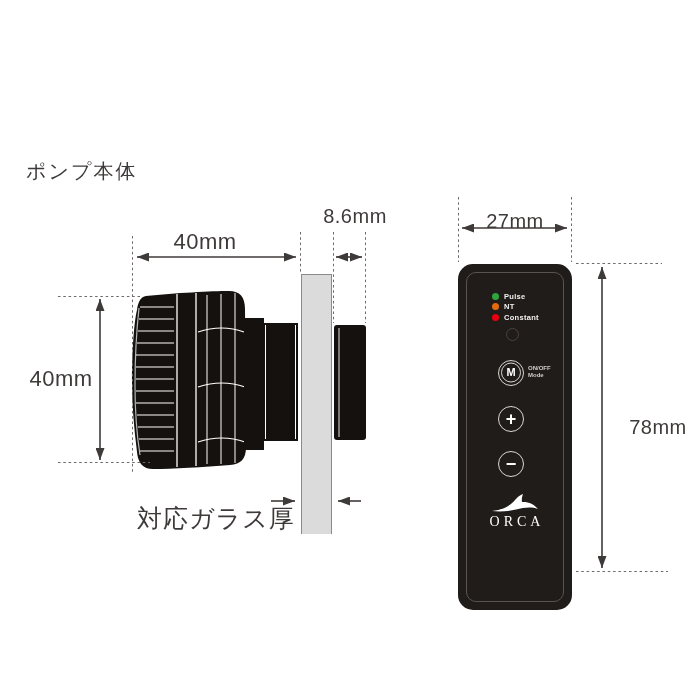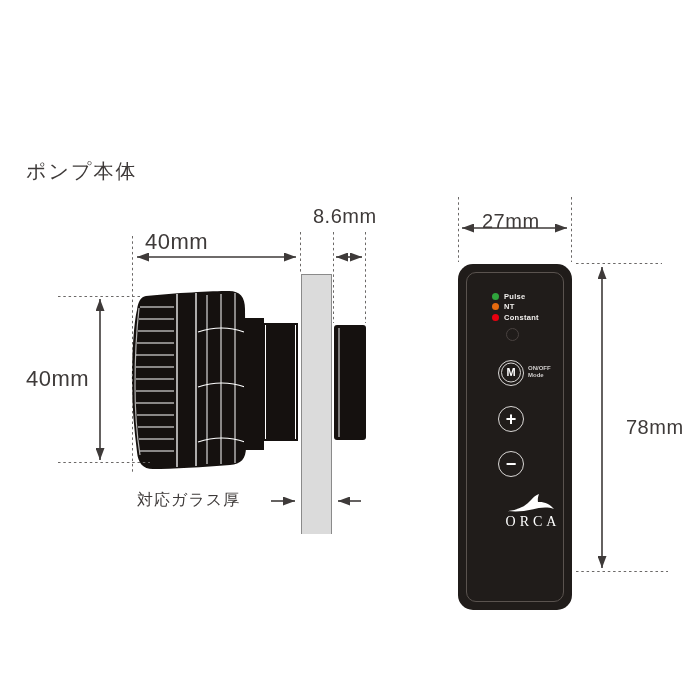--- a/index.html
+++ b/index.html
@@ -5,23 +5,23 @@
   html,body { margin:0; padding:0; }
   .screen {
     position:relative; width:700px; height:700px;
     background: var(--background, #fff);
     font-family:"Liberation Sans", sans-serif;
     color: var(--line, #3e3a39);
     overflow:hidden;
   }
   .abs { position:absolute; }
   .section-title { font-size:20px; letter-spacing:2px; color:var(--line,#3e3a39); }
-  .dim-label { font-size:22px; color:var(--line,#3e3a39); letter-spacing:0.5px; }
+  .dim-label { font-size:22px; color:var(--line,#3e3a39); text-align:center; letter-spacing:0.5px; }
   .dim-label.small { font-size:20px; }
-  .note-label { font-size:16px; color:var(--line,#3e3a39); letter-spacing:1px; }
+  .note-label { font-size:25px; color:var(--line,#3e3a39); letter-spacing:1px;margin-top:12px; }
 
   svg.diagram { position:absolute; left:0; top:0; }
   .dash { stroke:var(--dash,#6b6867); stroke-width:1; stroke-dasharray:2.5 2.8; fill:none; }
   .dim  { stroke:var(--line,#3e3a39); stroke-width:1.6; fill:none; }
   .ahp  { fill:var(--line,#3e3a39); }
   .ink  { fill:var(--pump_ink,#15110f); }
   .wl   { stroke:#ffffff; fill:none; }
   .glass { fill:var(--glass_fill,#dbdbdb); }
   .gedge { stroke:var(--glass_edge,#8a8a8a); stroke-width:1; }
 
@@ -50,21 +50,21 @@
   .btn-m { left:40px; top:96px; }
   .m-inner {
     width:18px; height:18px; border:1.1px solid #d9d7d5; border-radius:50%;
     display:flex; align-items:center; justify-content:center;
     font-size:11px; font-weight:bold; line-height:1;
   }
   .btn-caption { position:absolute; left:70px; top:101px; font-size:6px; line-height:7px; color:#cfcccb; font-weight:bold; }
   .btn-plus { left:40px; top:142px; font-size:18px; font-weight:bold; }
   .btn-minus { left:40px; top:187px; font-size:18px; font-weight:bold; }
   .btn span { line-height:1; transform:translateY(-0.5px); }
-  .brand { position:absolute; left:0; top:230px; width:114px; text-align:center;margin-left:16px; }
+  .brand { position:absolute; left:0; top:230px; width:114px; text-align:center; }
   .brand svg { display:block; margin:0 auto; }
   .brand-text {
     margin-top:1px; font-family:"Liberation Serif", serif; font-size:14px;
     letter-spacing:4px; color:#fff; text-indent:4px;
   }
 </style>
 </head>
 <body>
 
 <div class="screen">

